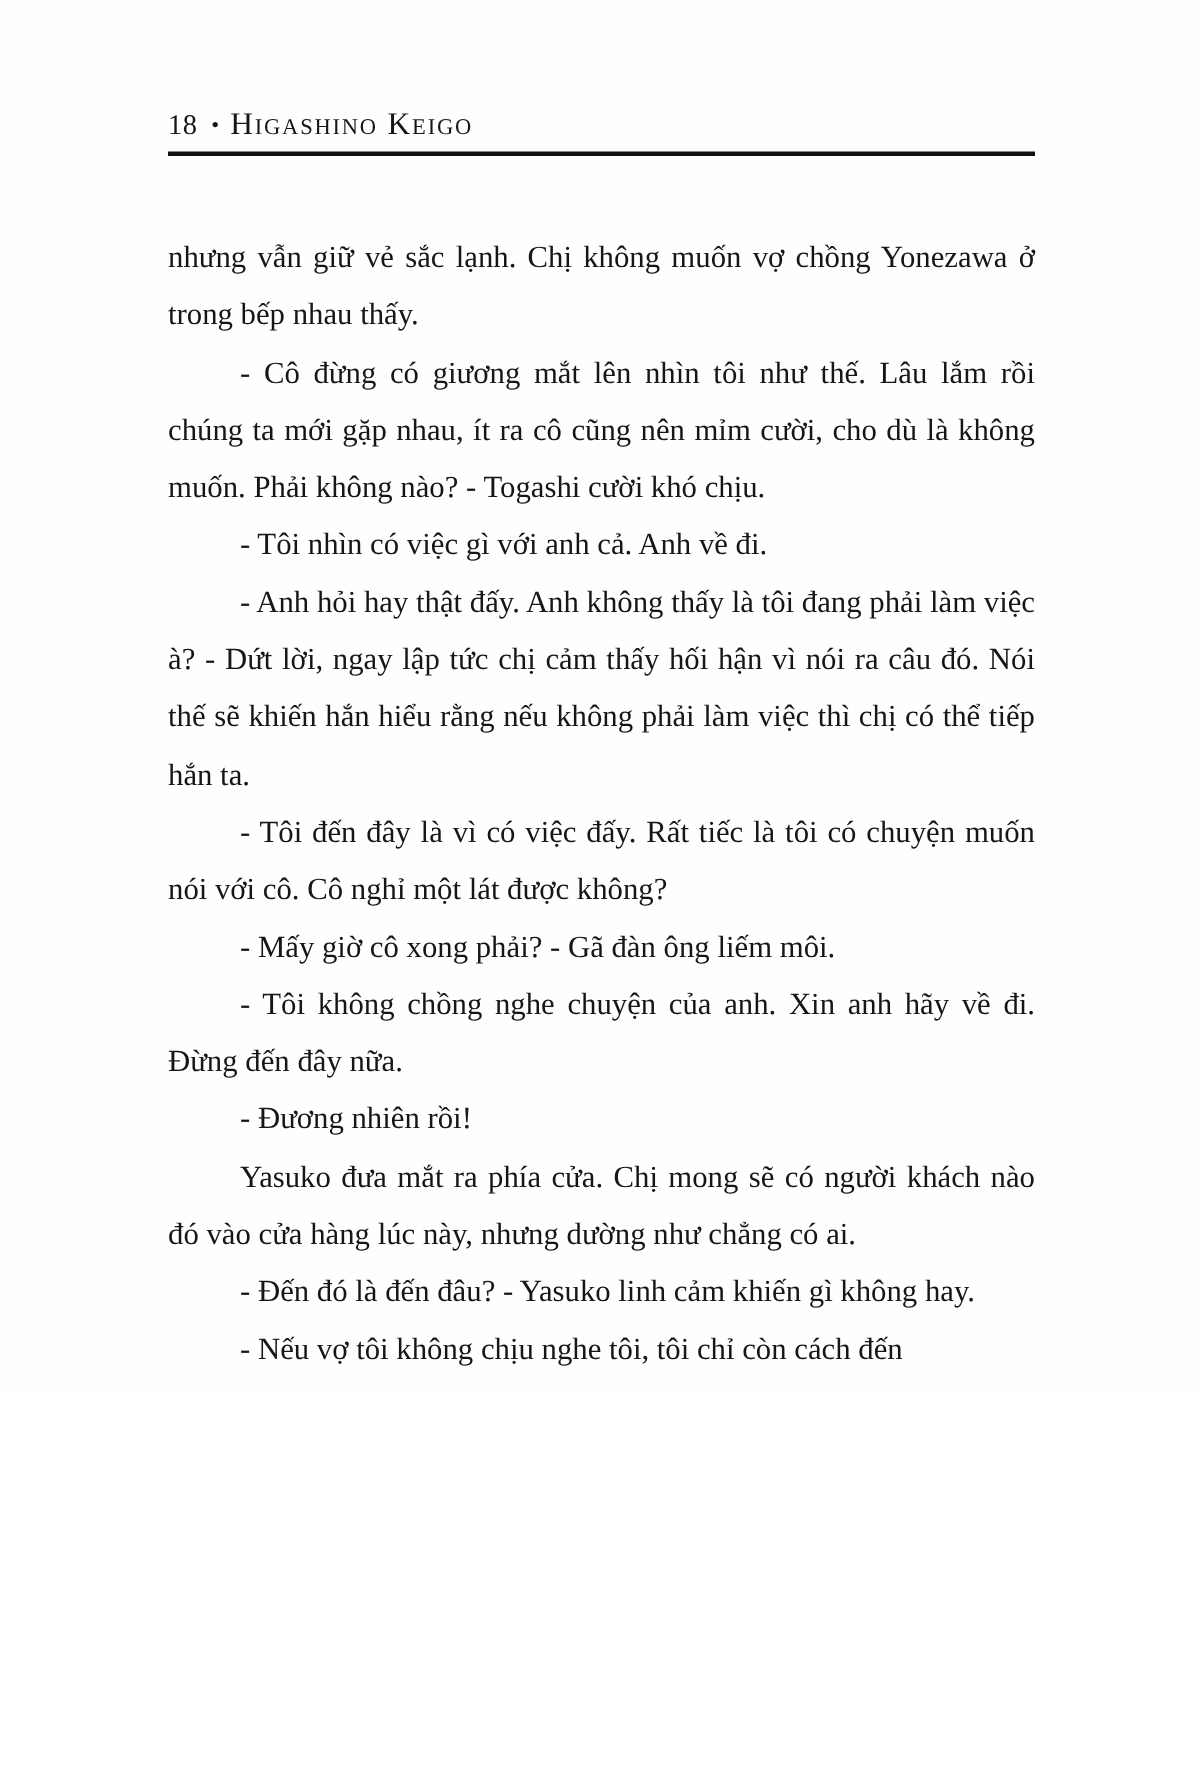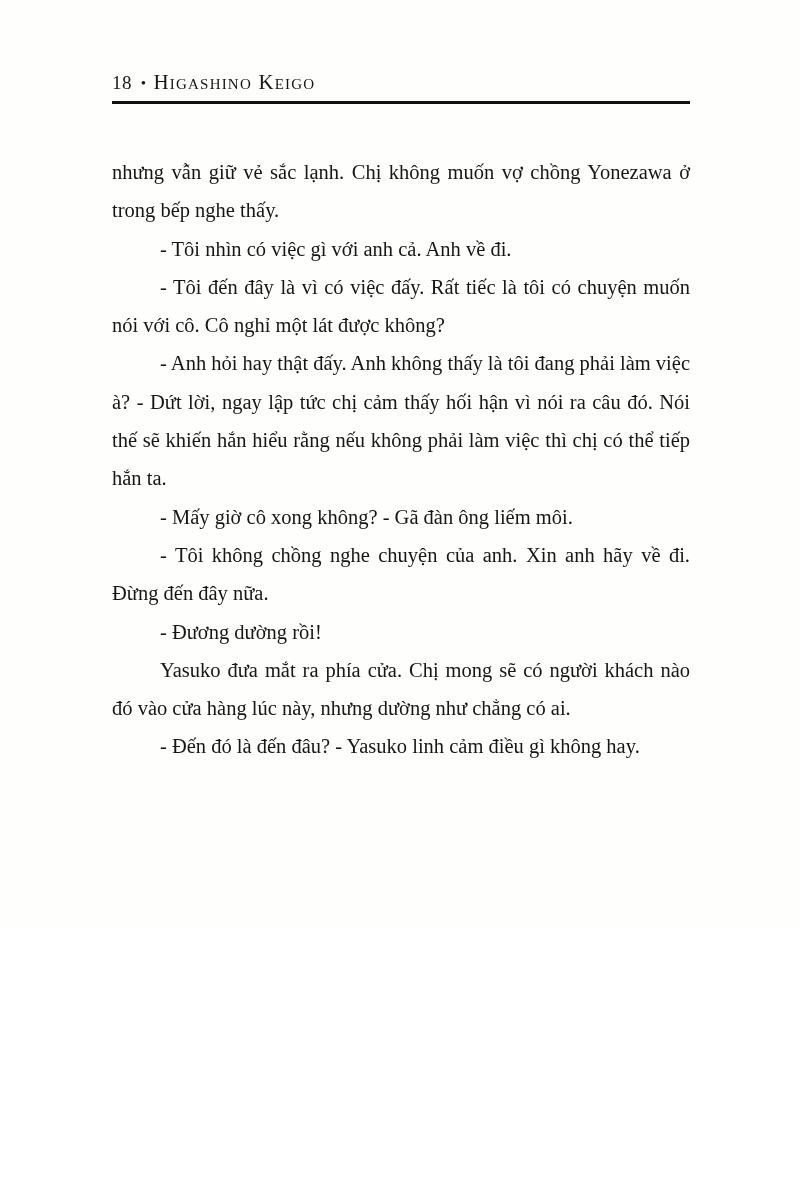--- a/index.html
+++ b/index.html
@@ -71,25 +71,27 @@
 <div class="page">
   <div class="content">
 
     <header class="page-header">
       <span class="page-number">18</span><span class="separator">•</span><span class="author">Higashino Keigo</span>
     </header>
 
     <div class="rule"></div>
 
     <main class="body-text">
-      <p class="no-indent">nhưng vẫn giữ vẻ sắc lạnh. Chị không muốn vợ chồng Yonezawa ở trong bếp nghe thấy.</p>
+      <p class="no-indent">nhưng vẫn giữ vẻ sắc lạnh. Chị không muốn vợ chồng Yonezawa ở trong bếp nhau thấy.</p>
+      <p>- Cô đừng có giương mắt lên nhìn tôi như thế. Lâu lắm rồi chúng ta mới gặp nhau, ít ra cô cũng nên mỉm cười, cho dù là không muốn. Phải không nào? - Togashi cười khó chịu.</p>
       <p>- Tôi nhìn có việc gì với anh cả. Anh về đi.</p>
+      <p>- Anh hỏi hay thật đấy. Anh không thấy là tôi đang phải làm việc à? - Dứt lời, ngay lập tức chị cảm thấy hối hận vì nói ra câu đó. Nói thế sẽ khiến hắn hiểu rằng nếu không phải làm việc thì chị có thể tiếp hắn ta.</p>
       <p>- Tôi đến đây là vì có việc đấy. Rất tiếc là tôi có chuyện muốn nói với cô. Cô nghỉ một lát được không?</p>
-      <p>- Anh hỏi hay thật đấy. Anh không thấy là tôi đang phải làm việc à? - Dứt lời, ngay lập tức chị cảm thấy hối hận vì nói ra câu đó. Nói thế sẽ khiến hắn hiểu rằng nếu không phải làm việc thì chị có thể tiếp hắn ta.</p>
-      <p>- Mấy giờ cô xong không? - Gã đàn ông liếm môi.</p>
+      <p>- Mấy giờ cô xong phải? - Gã đàn ông liếm môi.</p>
       <p>- Tôi không chồng nghe chuyện của anh. Xin anh hãy về đi. Đừng đến đây nữa.</p>
-      <p>- Đương dường rồi!</p>
+      <p>- Đương nhiên rồi!</p>
       <p>Yasuko đưa mắt ra phía cửa. Chị mong sẽ có người khách nào đó vào cửa hàng lúc này, nhưng dường như chẳng có ai.</p>
-      <p>- Đến đó là đến đâu? - Yasuko linh cảm điều gì không hay.</p>
+      <p>- Đến đó là đến đâu? - Yasuko linh cảm khiến gì không hay.</p>
+      <p>- Nếu vợ tôi không chịu nghe tôi, tôi chỉ còn cách đến</p>
     </main>
 
   </div>
 </div>
 
 </body></html>

